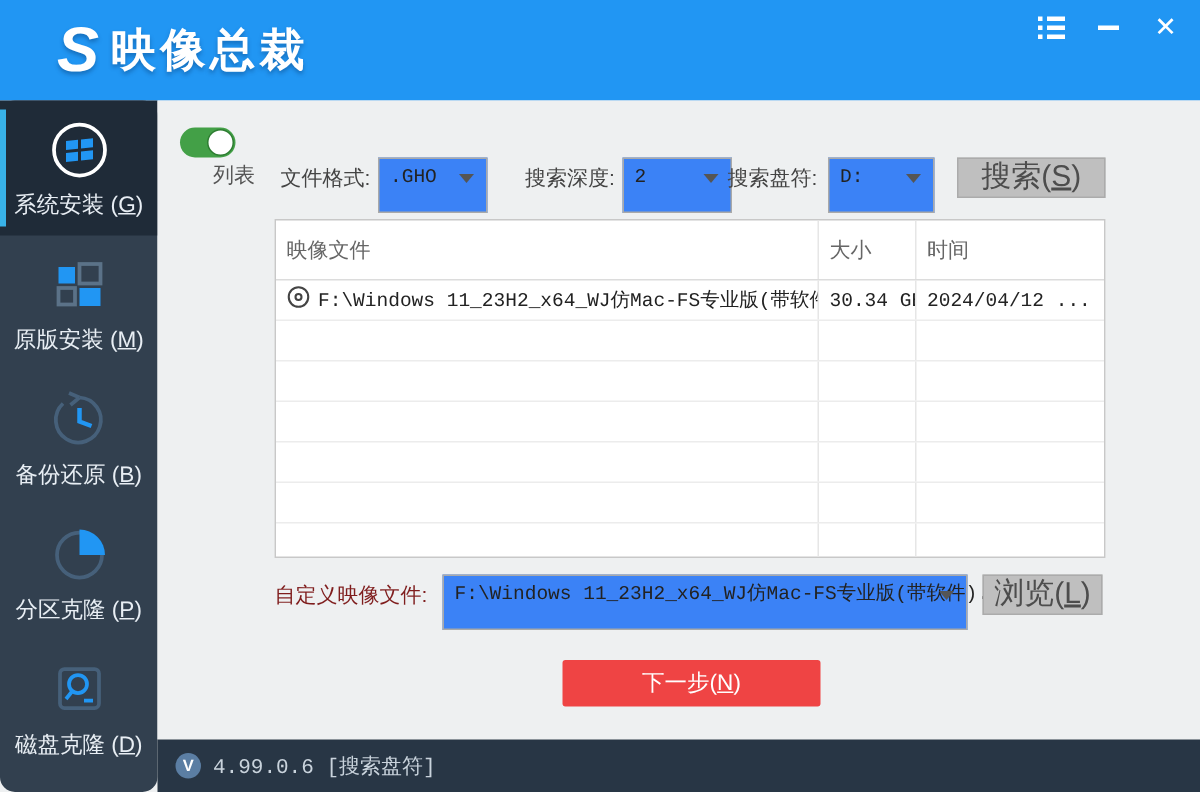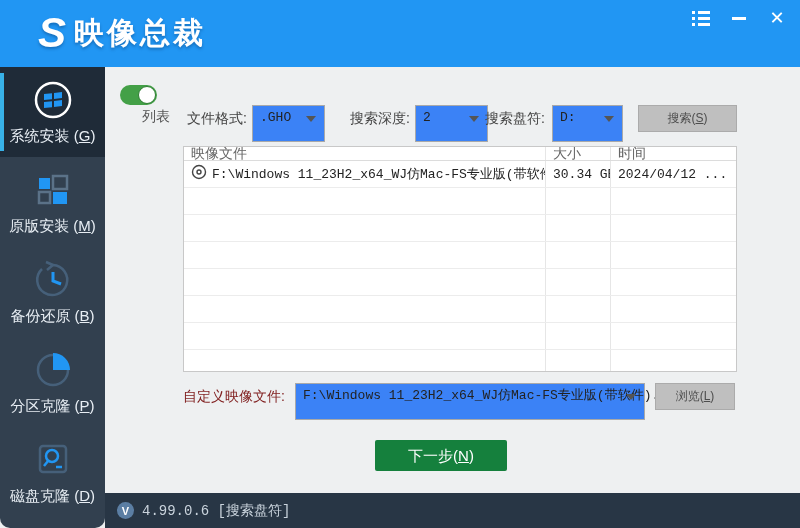--- a/index.html
+++ b/index.html
@@ -49,39 +49,39 @@
   .toggle-label { position:absolute; left:17px; top:41px; font-size:14px; color:#555;margin-left:20px; }
 
   .ctl-label { position:absolute; top:38px; height:27px; line-height:27px; font-size:14px; color:#444; }
   .combo { position:absolute; top:38px; height:37px; background:#3b82f6; border:1px solid #a9a9a9;
            cursor:pointer; }
   .combo-value { position:absolute; left:7px; top:0; height:24px; line-height:24px; font-size:13px; color:#222;
            font-family:"Liberation Mono","DejaVu Sans Mono",monospace; white-space:nowrap; }
   .combo-arrow { position:absolute; right:8px; top:10px; width:0; height:0;
            border-left:5px solid transparent; border-right:5px solid transparent; border-top:6px solid #555; }
   .gray-btn { position:absolute; background:#bfbfbf; border:1px solid #ababab; color:#4d4d4d;
-           font-size:12px; text-align:center; cursor:pointer; }
+           font-size:20px; text-align:center; cursor:pointer; }
 
   .table { position:absolute; left:78px; top:79px; width:554px; height:226px; background:#fff;
            border:1px solid #c8c8c8; overflow:hidden; }
   .t-row { display:flex; width:100%; }
-  .t-head { height:14px; border-bottom:1px solid #dcdcdc; color:#666; font-size:14px; }
+  .t-head { height:40px; border-bottom:1px solid #dcdcdc; color:#666; font-size:14px; }
   .t-cell { height:100%; display:flex; align-items:center; padding-left:7px; border-right:1px solid #e6e6e6;
             overflow:hidden; white-space:nowrap; }
   .c-file { width:362px; } .c-size { width:65px; } .c-time { width:125px; border-right:none; }
   .t-data { height:27px; border-bottom:1px solid #ececec; color:#222; font-size:13px;
             font-family:"Liberation Mono","DejaVu Sans Mono",monospace; }
   .disc-ico { flex:0 0 16px; margin-right:5px; }
 
   .custom-label { position:absolute; left:78px; top:316px; height:27px; line-height:27px; font-size:14px; color:#7f1d1d; }
   .custom-combo { left:190px; top:316px; width:350px; }
   .browse-btn { left:550px; top:316px; width:80px; height:27px; line-height:25px; }
   .search-btn { left:533px; top:38px; width:99px; height:27px; line-height:25px; }
 
-  .next-btn { position:absolute; left:270px; top:373px; width:132px; height:31px; background:#15803d;
+  .next-btn { position:absolute; left:270px; top:373px; width:172px; height:31px; background:#ef4444;
               border:none; border-radius:2px; color:#fff; font-size:15px; line-height:31px; text-align:center;
               cursor:pointer; font-family:inherit; }
   u { text-decoration:underline; }
 </style>
 </head>
 <body>
 
 <div id="app">
 
   <div class="titlebar">

